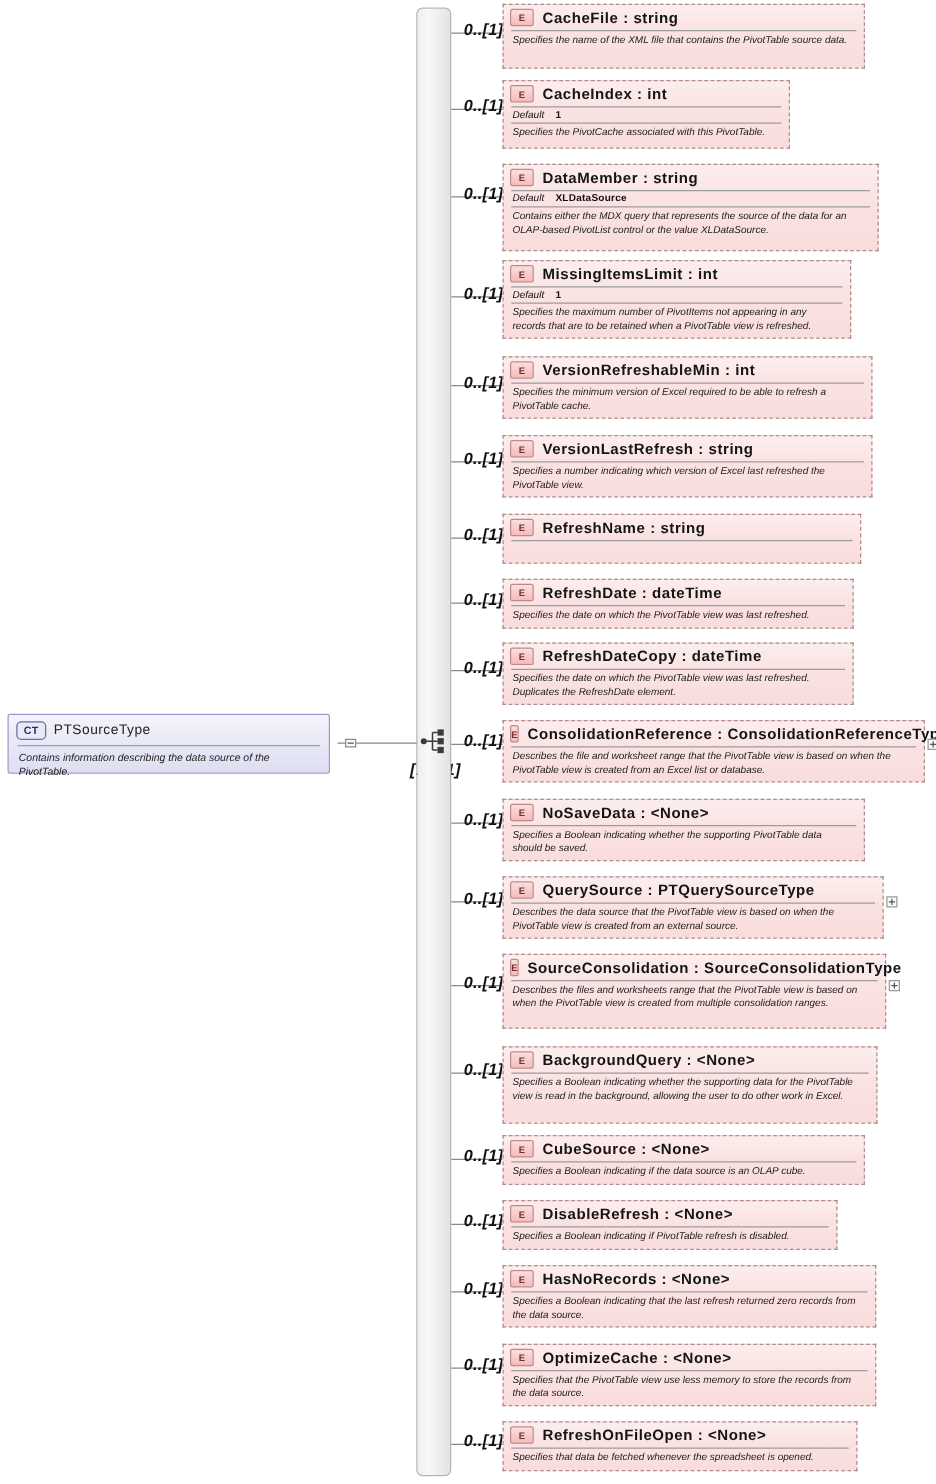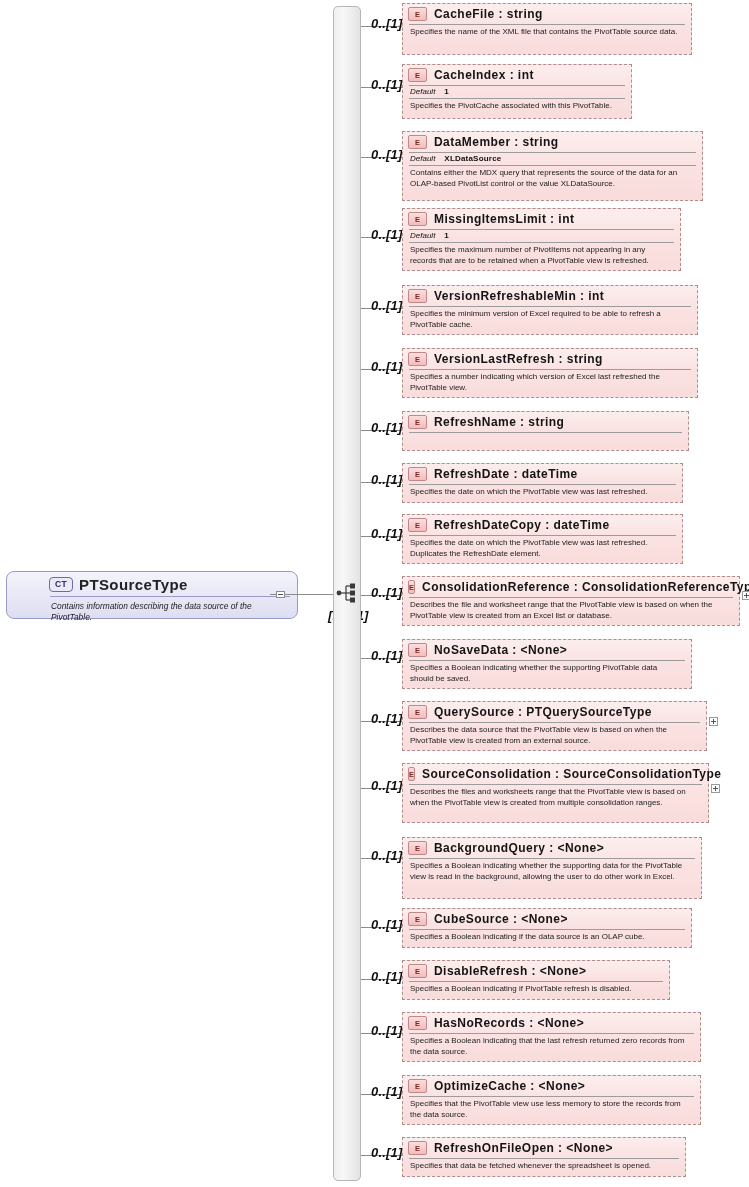--- a/index.html
+++ b/index.html
@@ -4,34 +4,33 @@
 <style>
   html,body{margin:0;padding:0;background:#ffffff;}
   body{
     font-family:"Liberation Sans", sans-serif;
     width:749px;height:1187px;position:relative;overflow:hidden;
   }
   #canvas{position:relative;width:749px;height:1187px;}
 
   
   .ct-box{
-    position:absolute;left:6px;top:571px;width:292px;height:48px;
-    border:1px solid #9a9ac8;border-radius:8px;
+    position:absolute;left:6px;top:571px;width:258px;height:48px;
+    border:1px solid #9a9ac8;border-radius:2px;
     background:linear-gradient(to bottom,#f4f4fb 0%,#e7e7f6 55%,#dedef2 100%);
     box-sizing:border-box;
-    padding-left:36px;
   }
   .ct-head{display:flex;align-items:center;height:24px;padding:0 6px;}
   .ct-badge{
     display:inline-flex;align-items:center;justify-content:center;
     width:22px;height:13px;border:1px solid #6b6ba8;border-radius:4px;
     background:#e9e9f7;color:#2b2b6b;font-size:8.5px;font-weight:bold;
     letter-spacing:.4px;margin-right:6px;
   }
-  .ct-name{font-size:15px;font-weight:bold;color:#222;letter-spacing:.4px;}
+  .ct-name{font-size:11px;font-weight:normal;color:#222;letter-spacing:.4px;}
   .ct-rule{height:1px;background:#9a9ac8;margin:0 7px;}
   .ct-doc{
     font-size:8.4px;font-style:italic;color:#1c1c1c;padding:4px 8px 0 8px;
     line-height:11px;
   }
 
   
   .minibox{
     position:absolute;width:9px;height:7px;border:1px solid #8a8a8a;
     background:#fdfdfd;box-sizing:border-box;
@@ -72,21 +71,21 @@
     color:#7a2a2a;font-size:7.5px;font-weight:bold;margin-right:7px;
   }
   .el-name{font-size:12px;font-weight:bold;color:#141414;letter-spacing:.45px;white-space:nowrap;}
   .el-rule{height:1px;background:#9c9c9c;margin:0 6px;}
   .el-default{
     display:flex;align-items:center;padding:1px 7px 2px 7px;font-size:8px;color:#111;
   }
   .el-default .k{font-style:italic;margin-right:9px;}
   .el-default .v{font-weight:bold;letter-spacing:.2px;}
   .el-doc{
-    font-size:8px;color:#1b1b1b;padding:2px 11px 3px 7px;line-height:10.5px;
+    font-size:8px;font-style:italic;color:#1b1b1b;padding:2px 11px 3px 7px;line-height:10.5px;
   }
   .expander{
     position:absolute;width:9px;height:9px;border:1px solid #9a9a9a;
     background:#fbfbfb;box-sizing:border-box;
   }
   .expander:before{content:"";position:absolute;left:1px;right:1px;top:3px;height:1px;background:#555;}
   .expander:after{content:"";position:absolute;top:1px;bottom:1px;left:3px;width:1px;background:#555;}
 </style>
 </head>
 <body>

